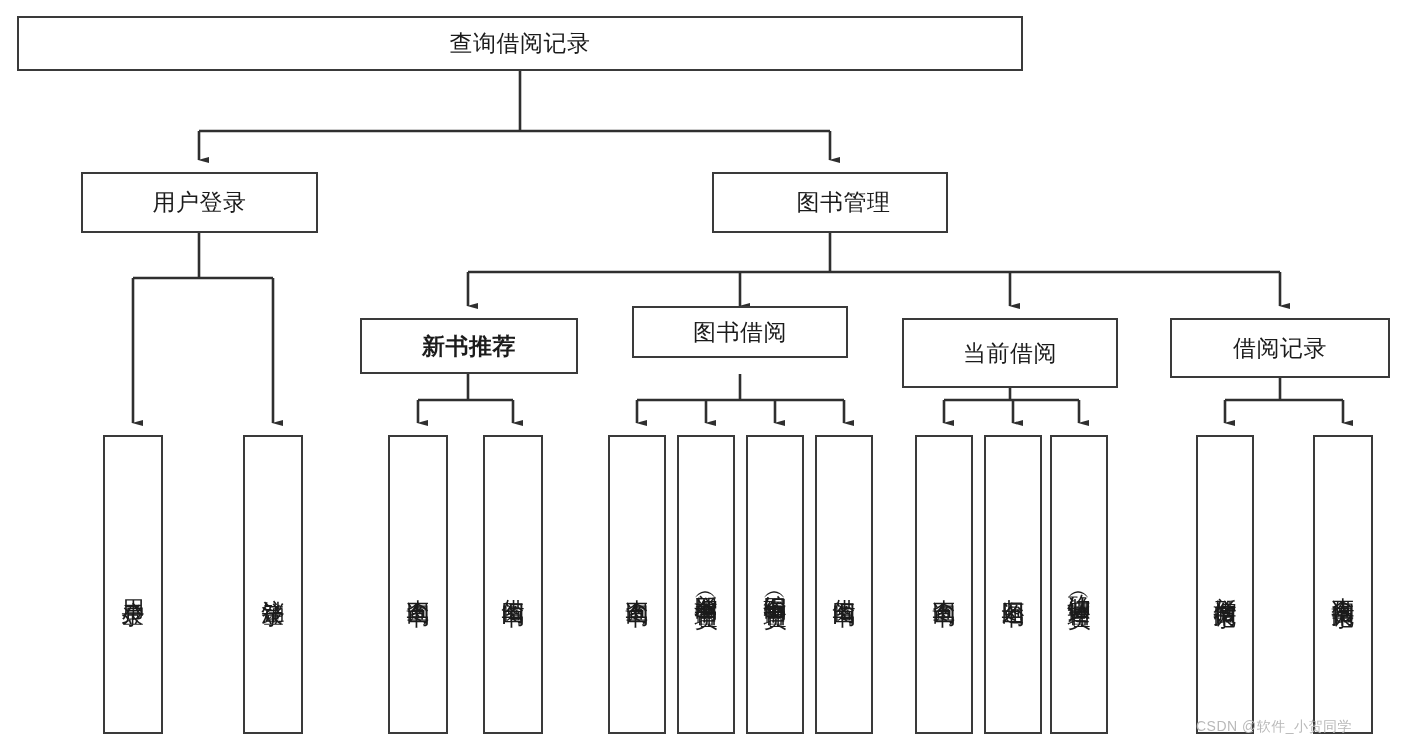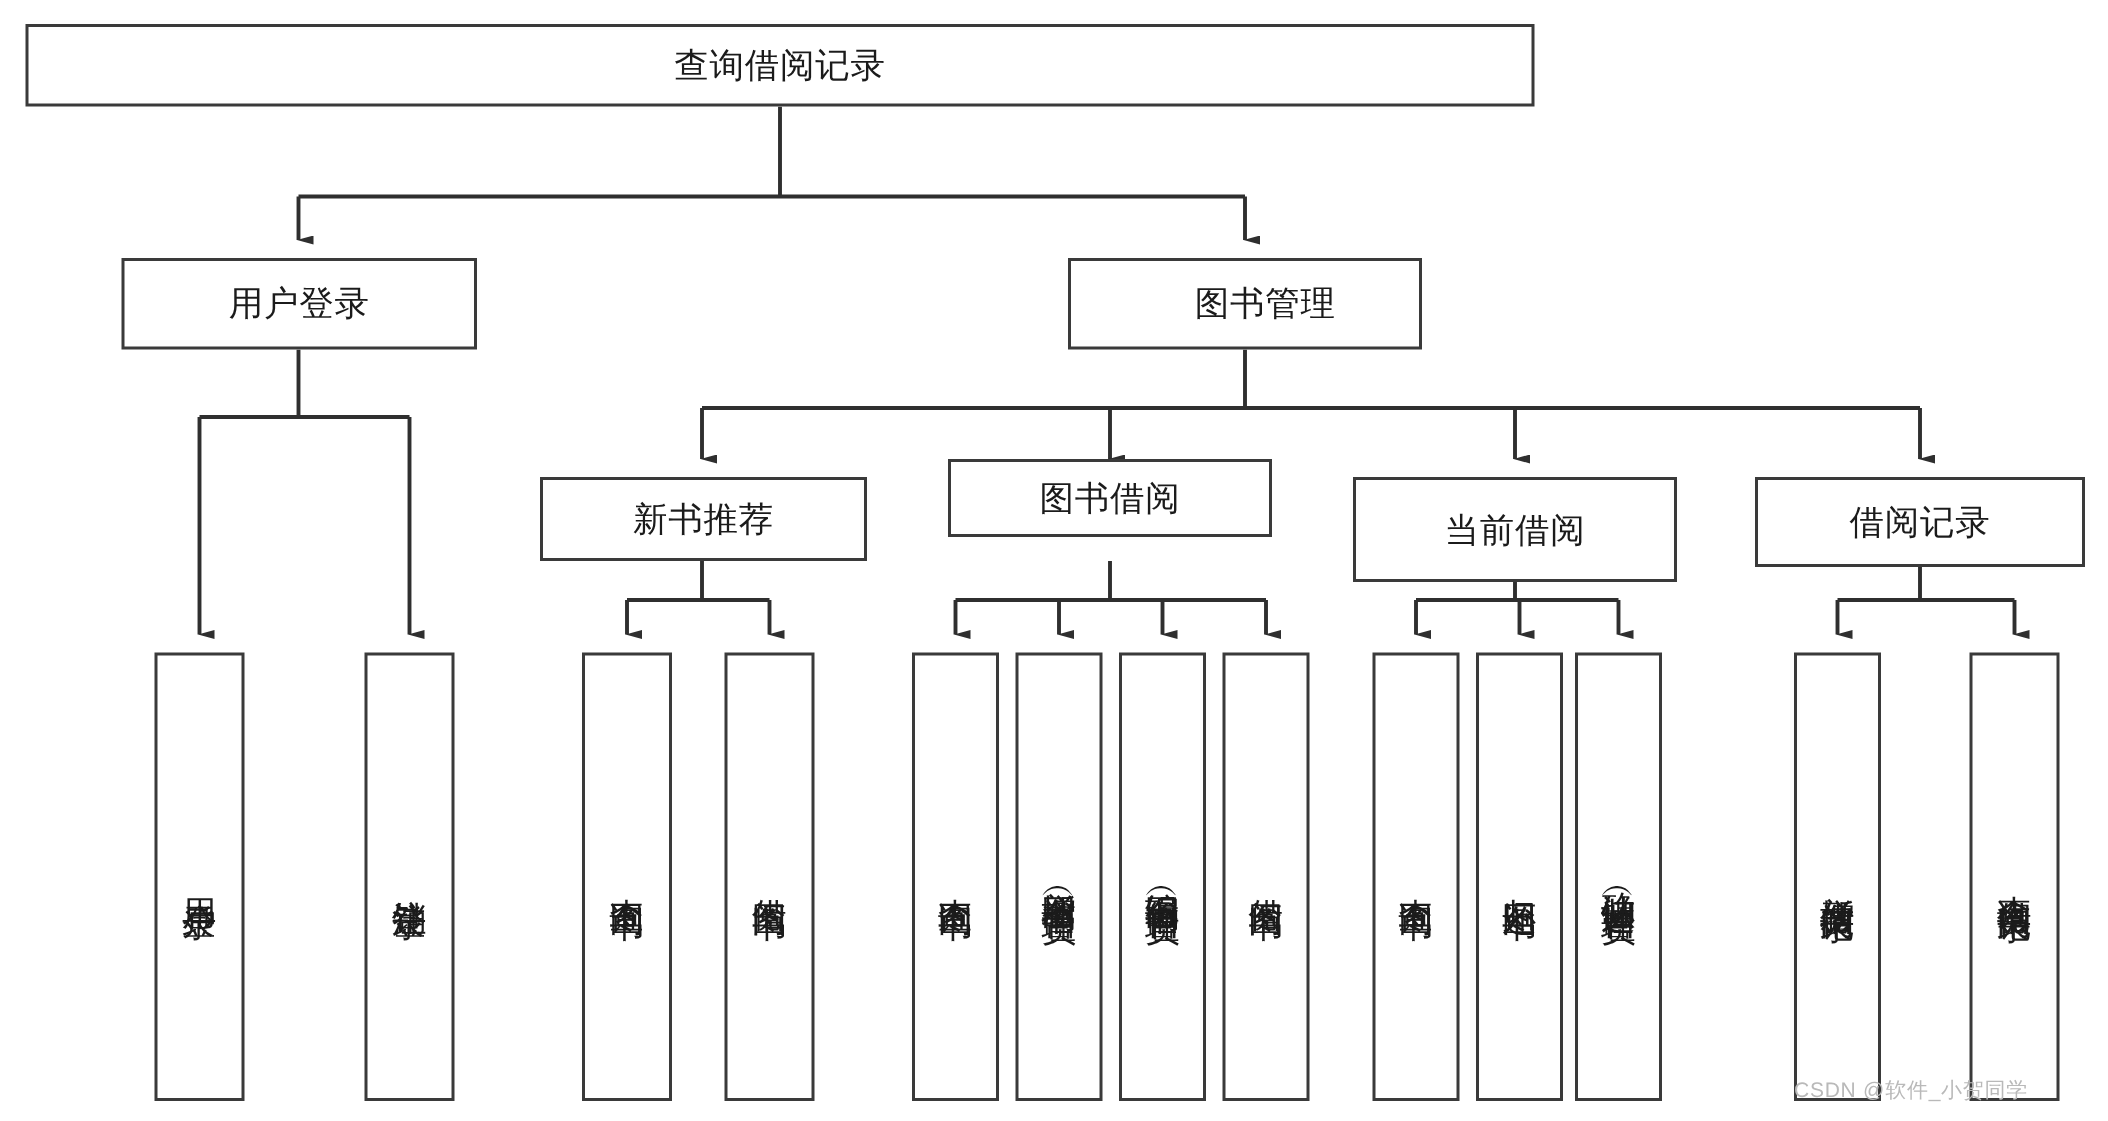--- a/index.html
+++ b/index.html
@@ -124,21 +124,21 @@
     <span>查询借阅记录</span>
   </div>
 
   <div class="node horiz" style="left:81px;top:172px;width:237px;height:61px;">
     <span>用户登录</span>
   </div>
   <div class="node horiz" style="left:712px;top:172px;width:236px;height:61px;padding-left:27px;">
     <span>图书管理</span>
   </div>
 
-  <div class="node horiz" style="left:360px;top:318px;width:218px;height:56px;">
+  <div class="node horiz" style="left:360px;top:318px;width:218px;height:56px;font-weight:bold;">
     <span>新书推荐</span>
   </div>
   <div class="node horiz" style="left:632px;top:306px;width:216px;height:52px;">
     <span>图书借阅</span>
   </div>
   <div class="node horiz" style="left:902px;top:318px;width:216px;height:70px;">
     <span>当前借阅</span>
   </div>
   <div class="node horiz" style="left:1170px;top:318px;width:220px;height:60px;">
     <span>借阅记录</span>

